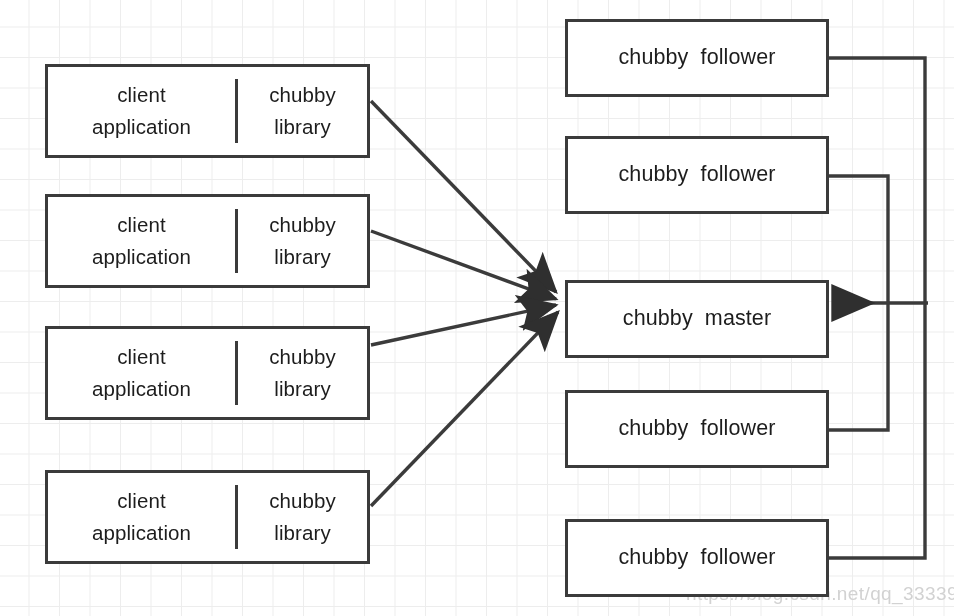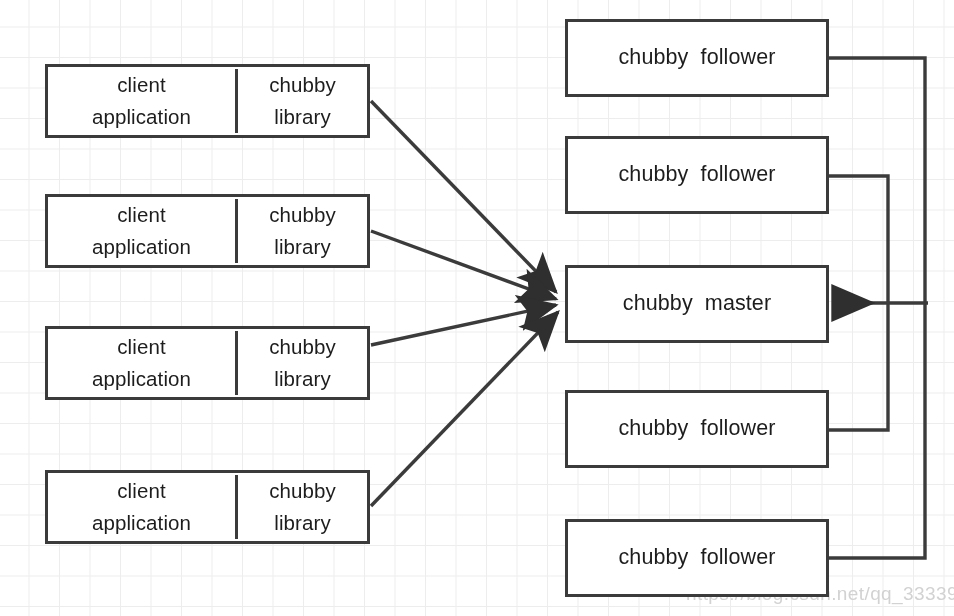--- a/index.html
+++ b/index.html
@@ -45,21 +45,21 @@
     display: flex;
     flex-direction: column;
     align-items: center;
     justify-content: center;
     text-align: center;
     color: #1d1d1d;
     font-size: 20.5px;
     line-height: 1.55;
     letter-spacing: 0.1px;
   }
-  .client-node { width: 325px; height: 74px; align-items: center; }
+  .client-node { width: 325px; height: 94px; align-items: center; }
   .client-node .cell-app {
     width: 190px;
     border-right: 3px solid #3b3b3b;
   }
   .client-node .cell-lib { flex: 1; border-radius: 10px; }
   .server-node {
     width: 264px;
     height: 78px;
     justify-content: center;
   }
@@ -140,21 +140,21 @@
   </div>
 
   <div class="node server-node" style="left:565px; top:19px;">
     <div class="cell">chubby  follower</div>
   </div>
 
   <div class="node server-node" style="left:565px; top:136px;">
     <div class="cell">chubby  follower</div>
   </div>
 
-  <div class="node server-node" style="left:565px; top:265px;">
+  <div class="node server-node" style="left:565px; top:280px;">
     <div class="cell">chubby  master</div>
   </div>
 
   <div class="node server-node" style="left:565px; top:390px;">
     <div class="cell">chubby  follower</div>
   </div>
 
   <div class="node server-node" style="left:565px; top:519px;">
     <div class="cell">chubby  follower</div>
   </div>

